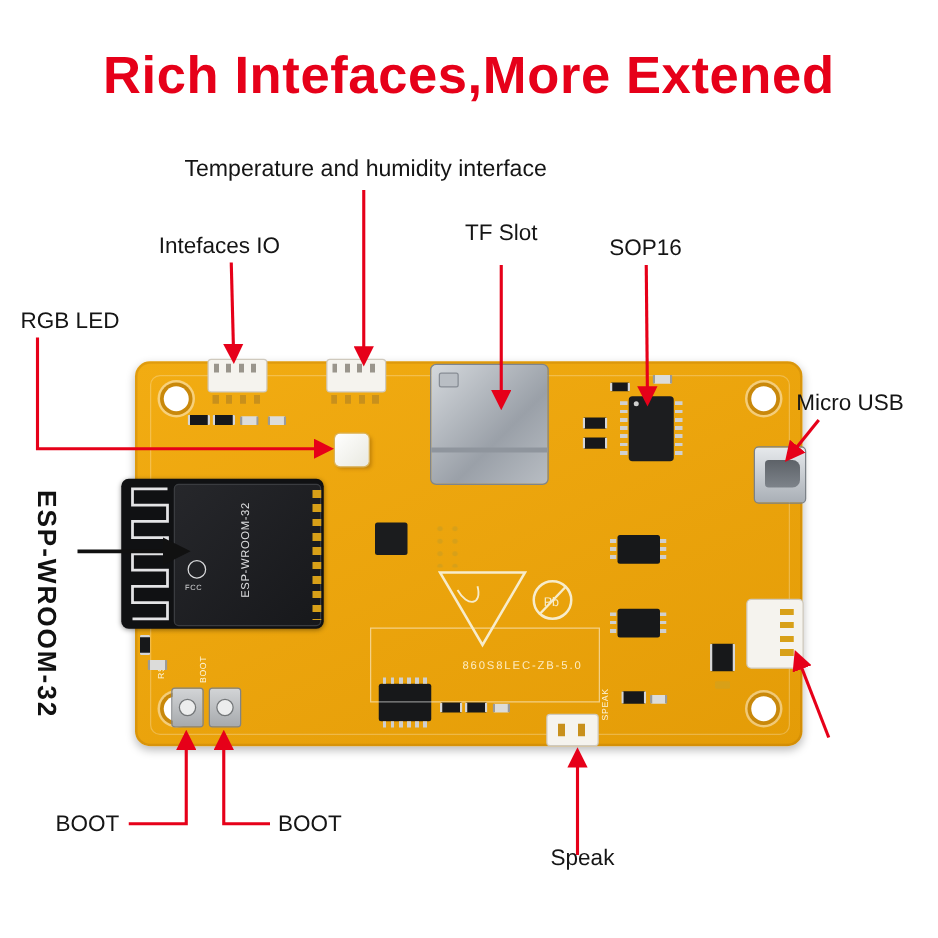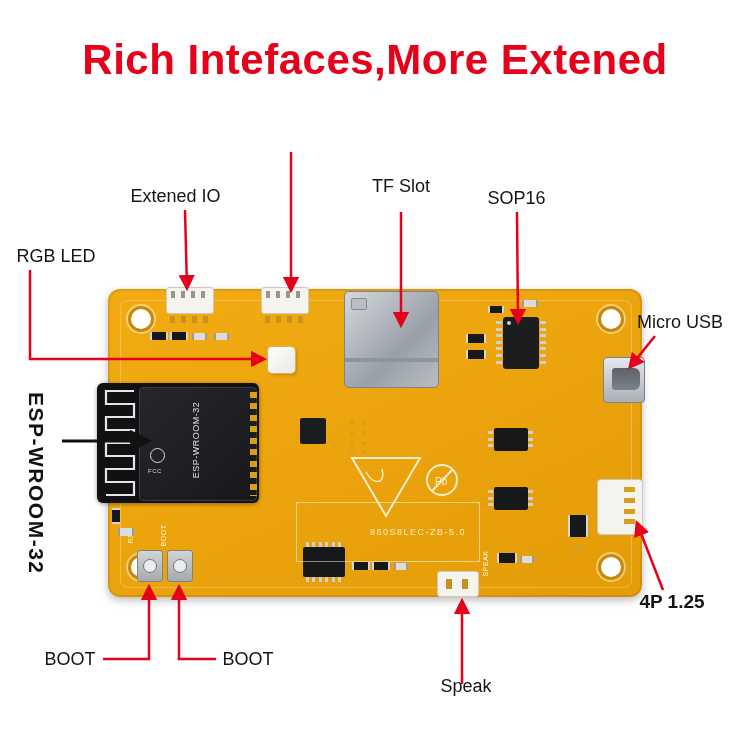--- a/index.html
+++ b/index.html
@@ -231,24 +231,24 @@
     <line x1="517" y1="212" x2="518" y2="322" stroke="#e60019" stroke-width="2.5" marker-end="url(#ar)"></line>
     <polyline points="30,270 30,359 264,359" fill="none" stroke="#e60019" stroke-width="2.5" marker-end="url(#ar)"></polyline>
     <line x1="655" y1="336" x2="630" y2="367" stroke="#e60019" stroke-width="2.5" marker-end="url(#ar)"></line>
     <line x1="663" y1="590" x2="637" y2="523" stroke="#e60019" stroke-width="2.5" marker-end="url(#ar)"></line>
     <polyline points="103,659 149,659 149,587" fill="none" stroke="#e60019" stroke-width="2.5" marker-end="url(#ar)"></polyline>
     <polyline points="216,659 179,659 179,587" fill="none" stroke="#e60019" stroke-width="2.5" marker-end="url(#ar)"></polyline>
     <line x1="462" y1="684" x2="462" y2="601" stroke="#e60019" stroke-width="2.5" marker-end="url(#ar)"></line>
     <line x1="62" y1="441" x2="148" y2="441" stroke="#111111" stroke-width="3" marker-end="url(#arb)"></line>
   </svg>
 
-  <div class="label lb-extio">Extened IO</div>
+  <div class="label lb-temp">Temperature and humidity interface</div>
+  <div class="label lb-extio">Intefaces IO</div>
   <div class="label lb-tf">TF Slot</div>
   <div class="label lb-sop">SOP16</div>
   <div class="label lb-rgb">RGB LED</div>
   <div class="label lb-usb">Micro USB</div>
   <div class="label lb-esp">ESP-WROOM-32</div>
-  <div class="label lb-4p">4P 1.25</div>
   <div class="label lb-reset">BOOT</div>
   <div class="label lb-boot">BOOT</div>
   <div class="label lb-speak">Speak</div>
 
 </div>
 
 </body></html>

